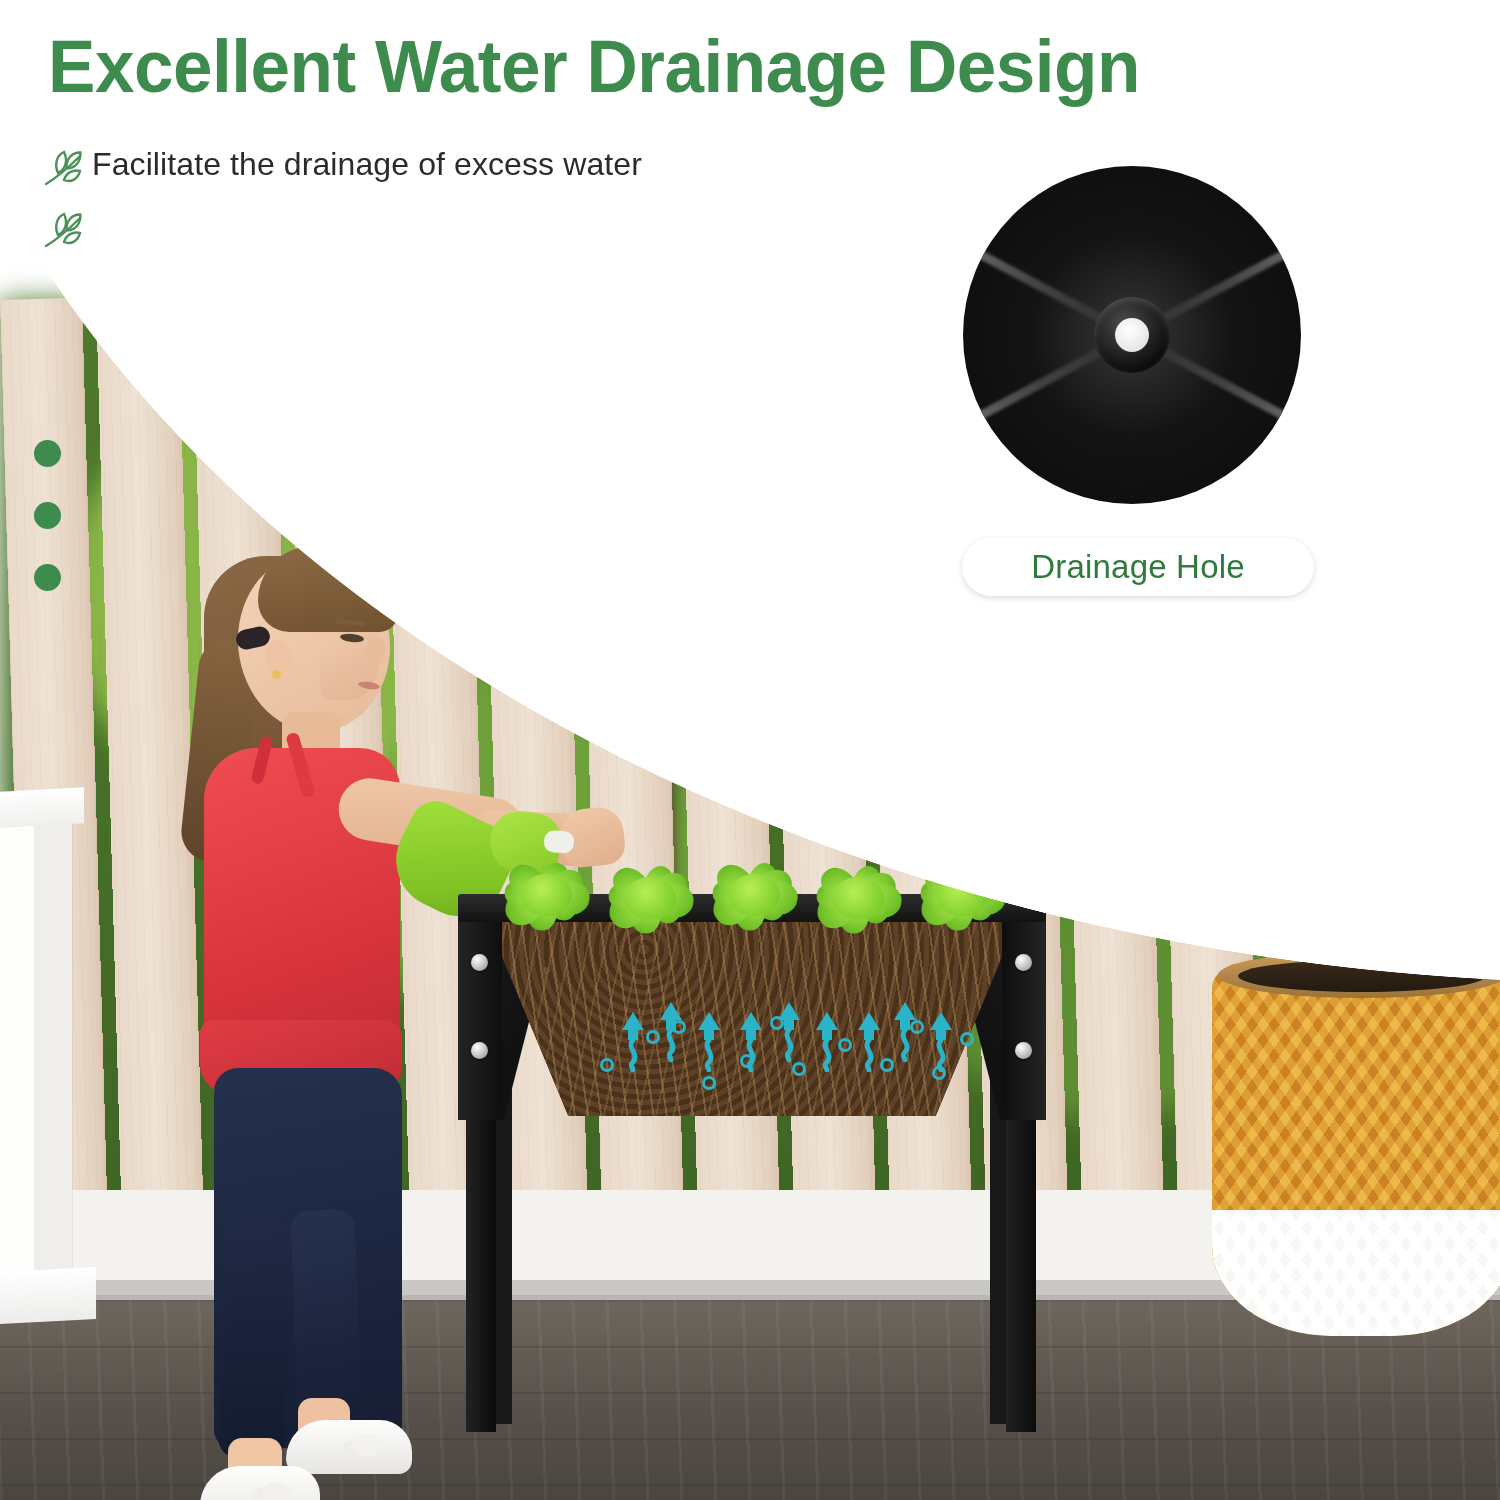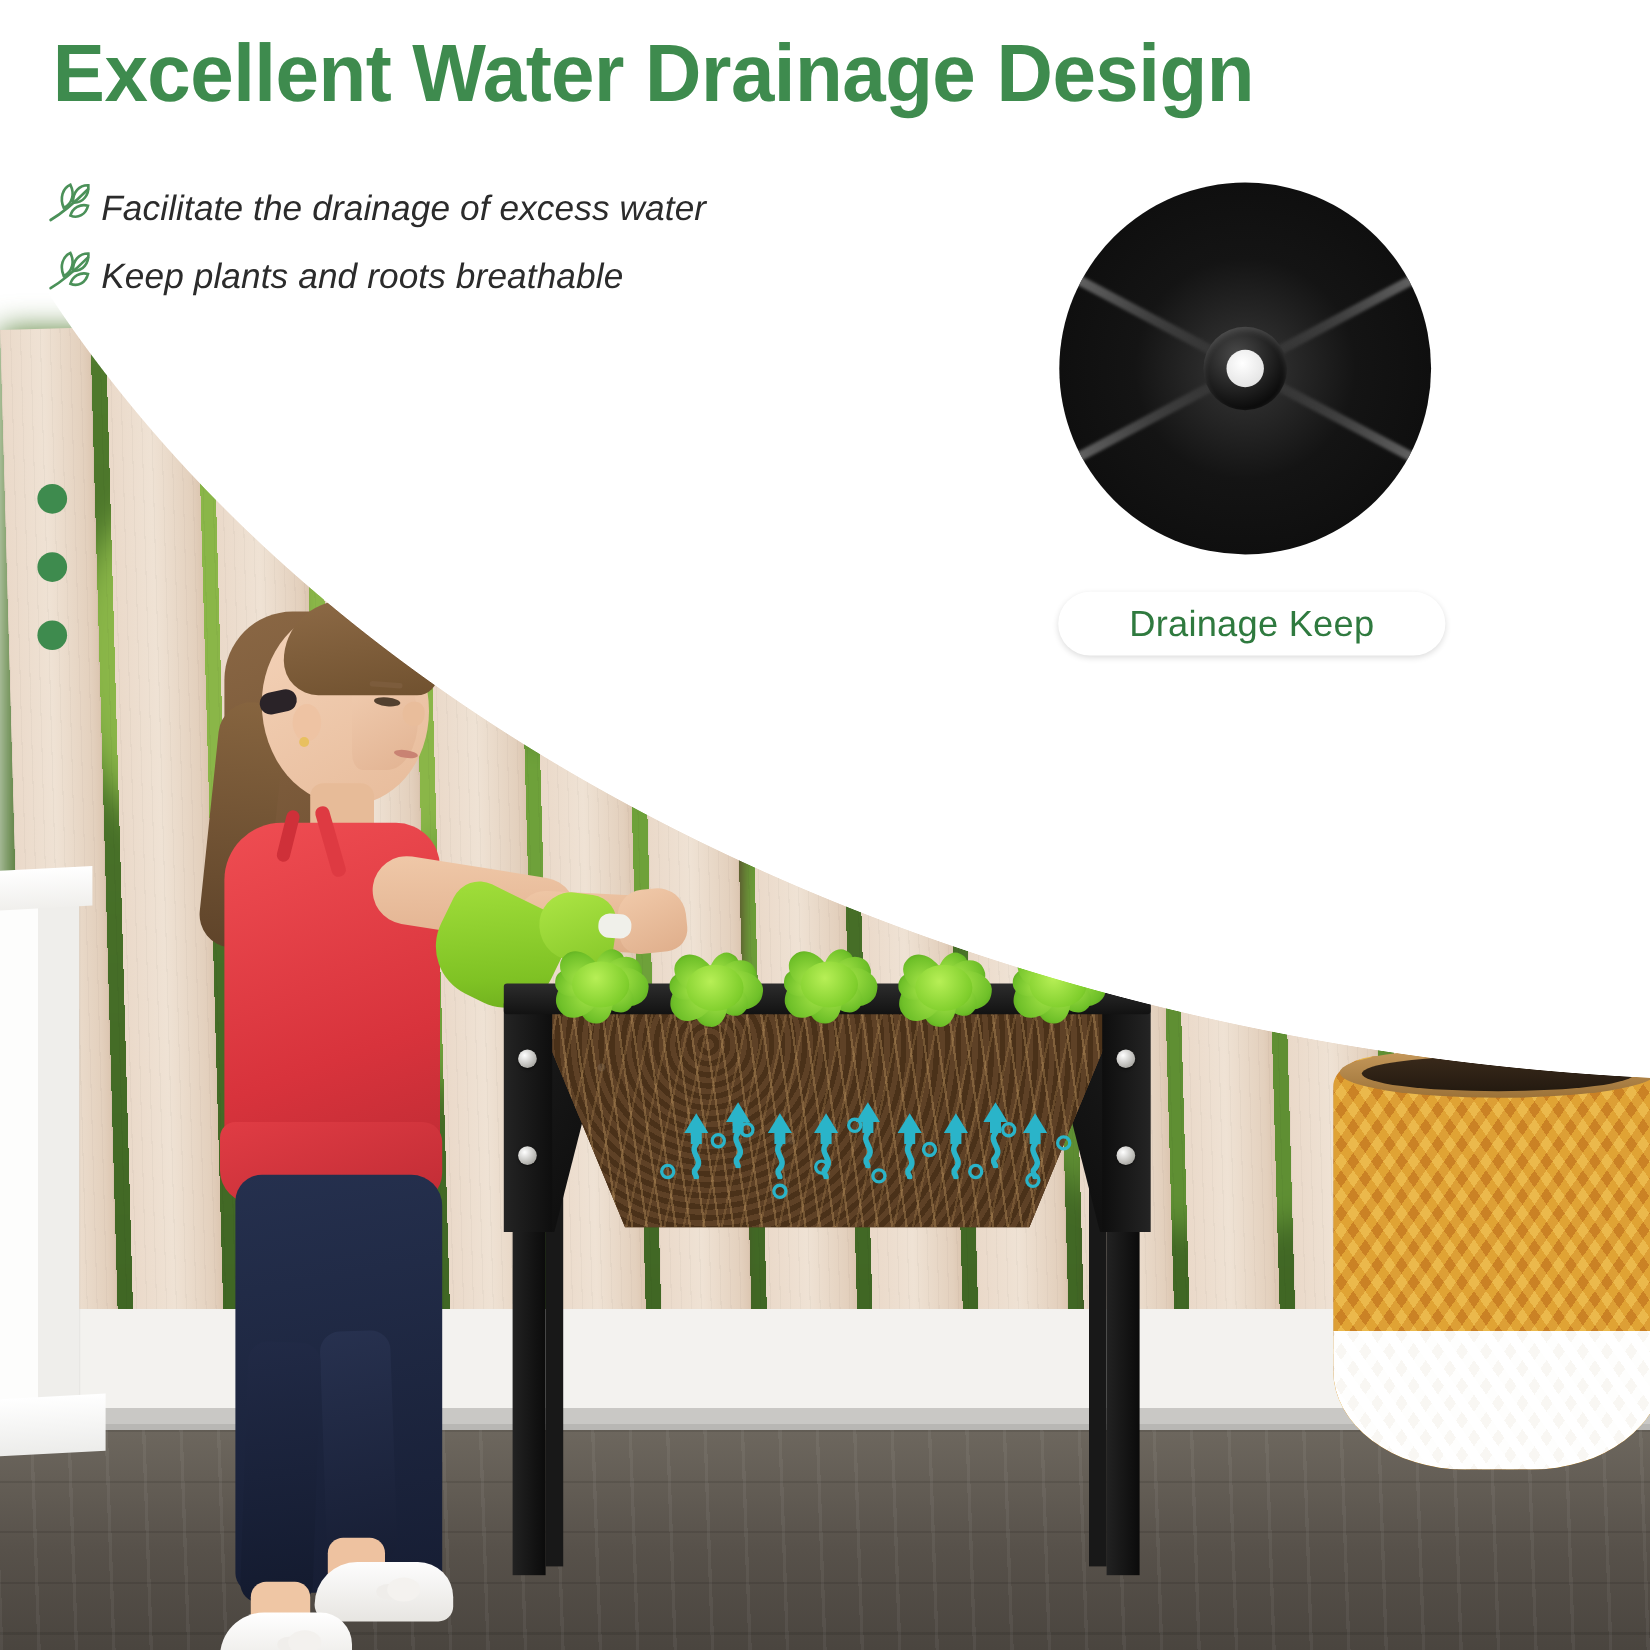--- a/index.html
+++ b/index.html
@@ -14,21 +14,21 @@
     position:absolute; left:48px; top:28px; width:1270px;
     font-size:74px; font-weight:700; line-height:1.06;
     letter-spacing:-0.5px; color:#3e8b4e;
     font-family:"Liberation Sans", sans-serif;
     transform:scaleX(0.96); transform-origin:left center;
     white-space:nowrap;
   }
 
   
   .bullets { position:absolute; left:36px; top:146px; width:800px; }
-  .bullet { display:flex; align-items:flex-end; height:62px;font-style:italic; }
+  .bullet { display:flex; align-items:flex-start; height:62px; }
   .bullet .leaf { width:56px; height:46px; flex:0 0 56px; }
   .bullet .btxt {
     font-size:32px; color:#2b2b2b; letter-spacing:0.1px;
     font-family:"Liberation Sans", sans-serif; white-space:nowrap;
   }
 
   
   .dots { position:absolute; left:34px; top:440px; }
   .dot { width:27px; height:27px; border-radius:50%; background:#3e8b4e; margin-bottom:35px; }
 
@@ -1086,21 +1086,21 @@
   <div class="detail">
     <div class="crease" style="transform:translate(0,-50%) rotate(208deg);"></div>
     <div class="crease" style="transform:translate(0,-50%) rotate(332deg);"></div>
     <div class="crease" style="transform:translate(0,-50%) rotate(28deg);"></div>
     <div class="crease" style="transform:translate(0,-50%) rotate(152deg);"></div>
     <div class="hole-outer"></div>
     <div class="hole-inner"></div>
   </div>
 
   <div class="pill">
-    <span>Drainage Keep</span>
+    <span>Drainage Hole</span>
   </div>
 
   <div class="headline">Excellent Water Drainage Design</div>
 
   <div class="bullets">
 
     <div class="bullet">
       <span class="leaf">
         <svg viewBox="0 0 56 46">
             <g fill="none" stroke="#4b9159" stroke-width="2.4" stroke-linecap="round">
@@ -1118,21 +1118,20 @@
       <span class="leaf">
         <svg viewBox="0 0 56 46">
             <g fill="none" stroke="#4b9159" stroke-width="2.4" stroke-linecap="round">
           <path d="M10 38 C20 32 30 24 44 10"></path>
           <path d="M22 27 C18 18 21 9 28 6 C32 14 30 23 22 27 Z"></path>
           <path d="M33 24 C30 15 34 7 42 5 C45 13 42 22 33 24 Z" transform="rotate(16 38 14)"></path>
           <path d="M28 34 C30 27 37 23 44 25 C42 33 35 37 28 34 Z"></path>
         </g>
           </svg>
       </span>
-      <span class="btxt">Keep plants and roots breathable</span>
     </div>
 
 
   </div>
 
   <div class="dots" id="dots">
       <div class="dot" style="background: rgb(62, 139, 78);"></div>
       <div class="dot" style="background: rgb(62, 139, 78);"></div>
       <div class="dot" style="background: rgb(62, 139, 78);"></div>
     </div>

